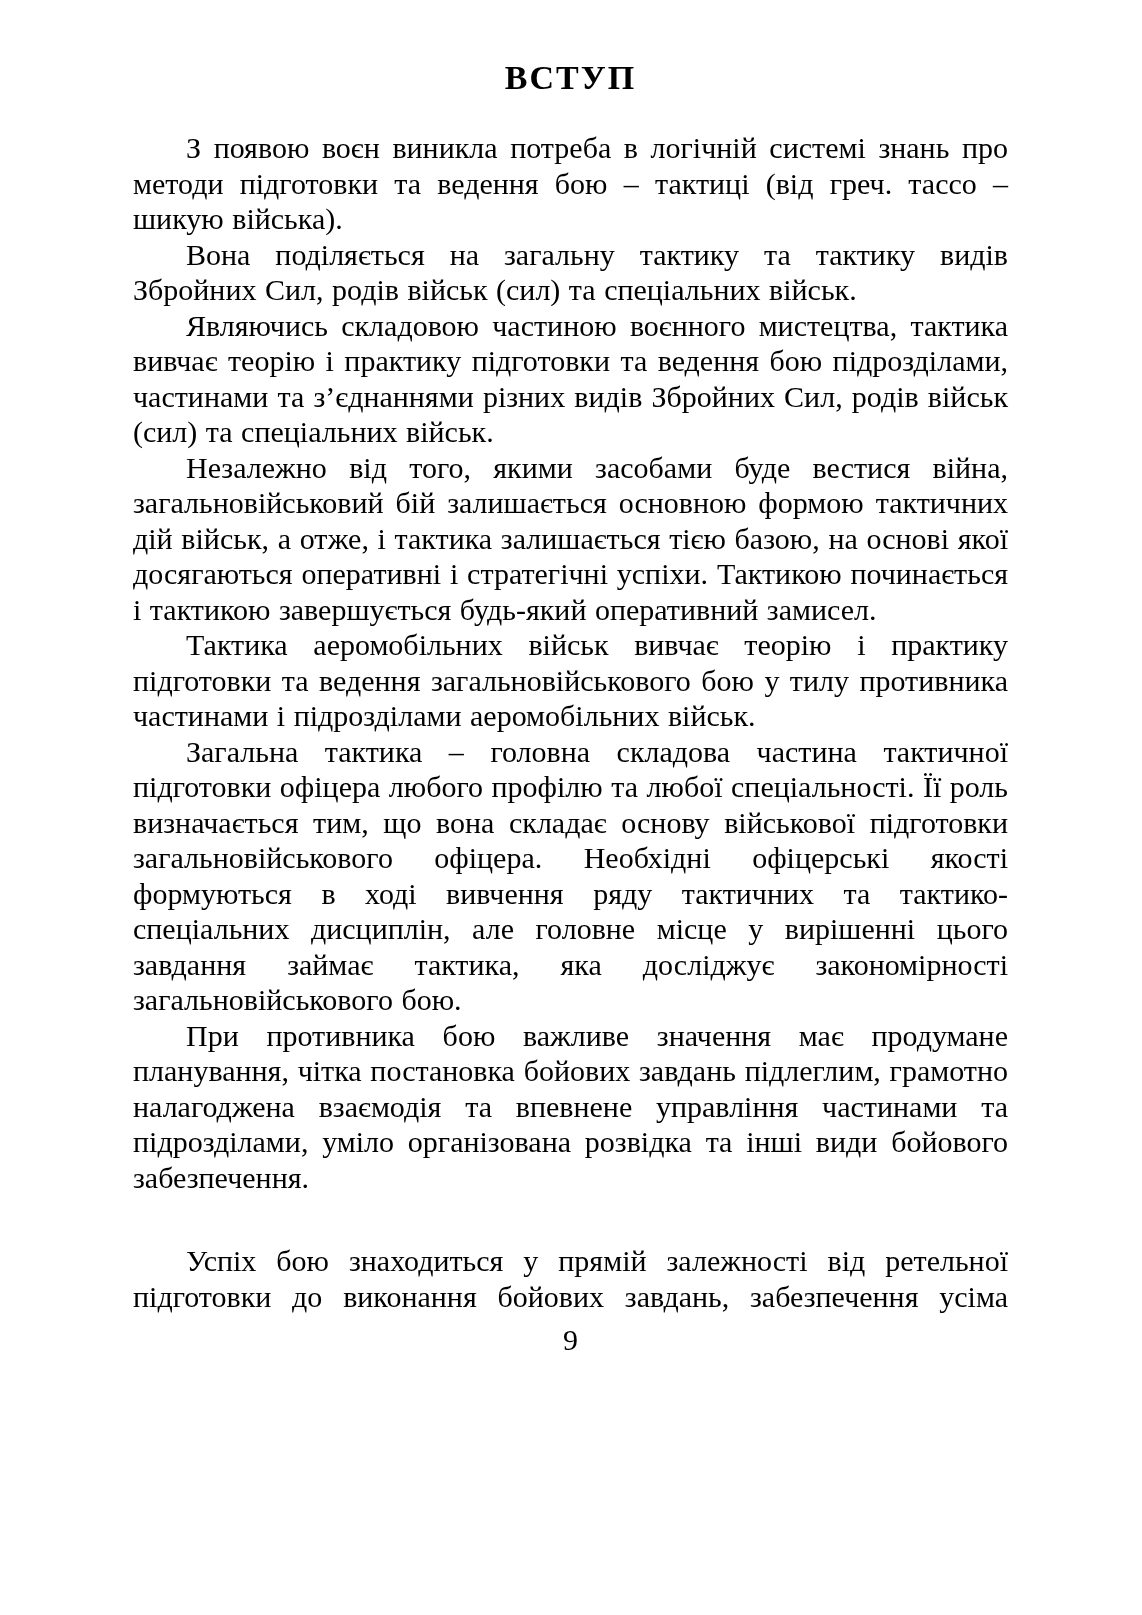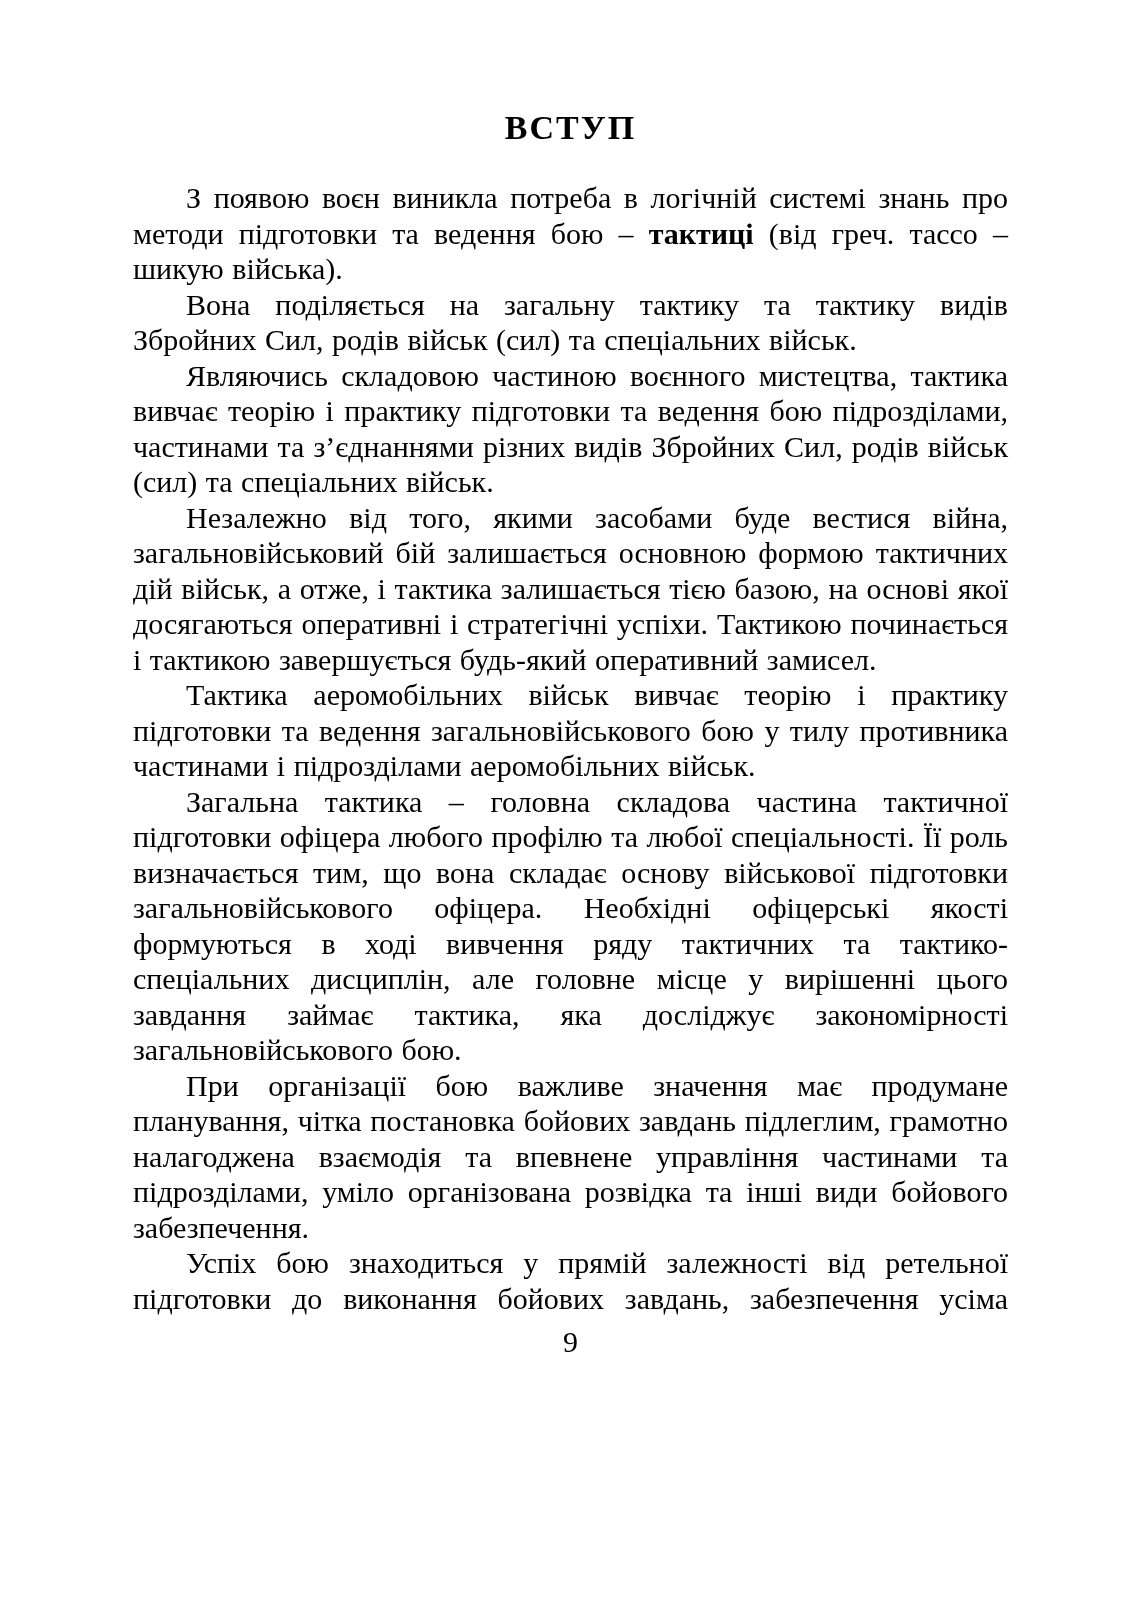--- a/index.html
+++ b/index.html
@@ -12,44 +12,45 @@
     height: 1615px;
     font-family: "Liberation Serif", "DejaVu Serif", serif;
     color: #000000;
     position: relative;
     overflow: hidden;
   }
   .page {
     box-sizing: border-box;
     width: 1142px;
     height: 1615px;
-    padding: 108px 134px 0 133px;
+    padding: 58px 134px 0 133px;
     background: #ffffff;
   }
   .doc-title {
     margin: 0 0 32px 0;
     font-size: 34px;
     line-height: 40px;
     font-weight: bold;
     text-align: center;
     letter-spacing: 2px;
   }
   .para {
     margin: 0;
     font-size: 30px;
     line-height: 35.5px;
     text-align: justify;
     text-indent: 53px;
     word-spacing: 1px;
   }
   .bold {
-    font-weight: bold;
+    font-weight: normal;
   }
   .para.force-last {
     text-align-last: justify;
+    margin-top: 48px;
   }
   .page-number {
     margin-top: 8px;
     font-size: 30px;
     line-height: 36px;
     text-align: center;
   }
 </style>
 </head>
 <body>
@@ -64,19 +65,19 @@
 
   <p class="para"><span>Являючись складовою частиною воєнного мистецтва, тактика вивчає теорію і практику підготовки та ведення бою підрозділами, частинами та з’єднаннями різних видів Збройних Сил, родів військ (сил) та спеціальних військ.</span></p>
 
   <p class="para"><span>Незалежно від того, якими засобами буде вестися війна, загальновійськовий бій залишається основною формою тактичних дій військ, а отже, і тактика залишається тією базою, на основі якої досягаються оперативні і стратегічні успіхи. Тактикою починається і тактикою завершується будь-який оперативний замисел.</span></p>
 
   <p class="para"><span>Тактика аеромобільних військ вивчає теорію і практику підготовки та ведення загальновійськового бою у тилу противника частинами і підрозділами аеромобільних військ.</span></p>
 
   <p class="para"><span>Загальна тактика – головна складова частина тактичної підготовки офіцера любого профілю та любої спеціальності. Її роль визначається тим, що вона складає основу військової підготовки загальновійськового офіцера. Необхідні офіцерські якості формуються в ході вивчення ряду тактичних та тактико-спеціальних дисциплін, але головне місце у вирішенні цього завдання займає тактика, яка досліджує закономірності загальновійськового бою.</span></p>
 
 
-  <p class="para"><span>При організації бою важливе значення має продумане планування, чітка постановка бойових завдань підлеглим, грамотно налагоджена взаємодія та впевнене управління частинами та підрозділами, уміло організована розвідка та інші види бойового забезпечення.</span></p>
+  <p class="para"><span>При противника бою важливе значення має продумане планування, чітка постановка бойових завдань підлеглим, грамотно налагоджена взаємодія та впевнене управління частинами та підрозділами, уміло організована розвідка та інші види бойового забезпечення.</span></p>
 
   <p class="para force-last"><span>Успіх бою знаходиться у прямій залежності від ретельної підготовки до виконання бойових завдань, забезпечення усіма</span></p>
 
   <div class="page-number">9</div>
 
 </div>
 
 </body></html>

